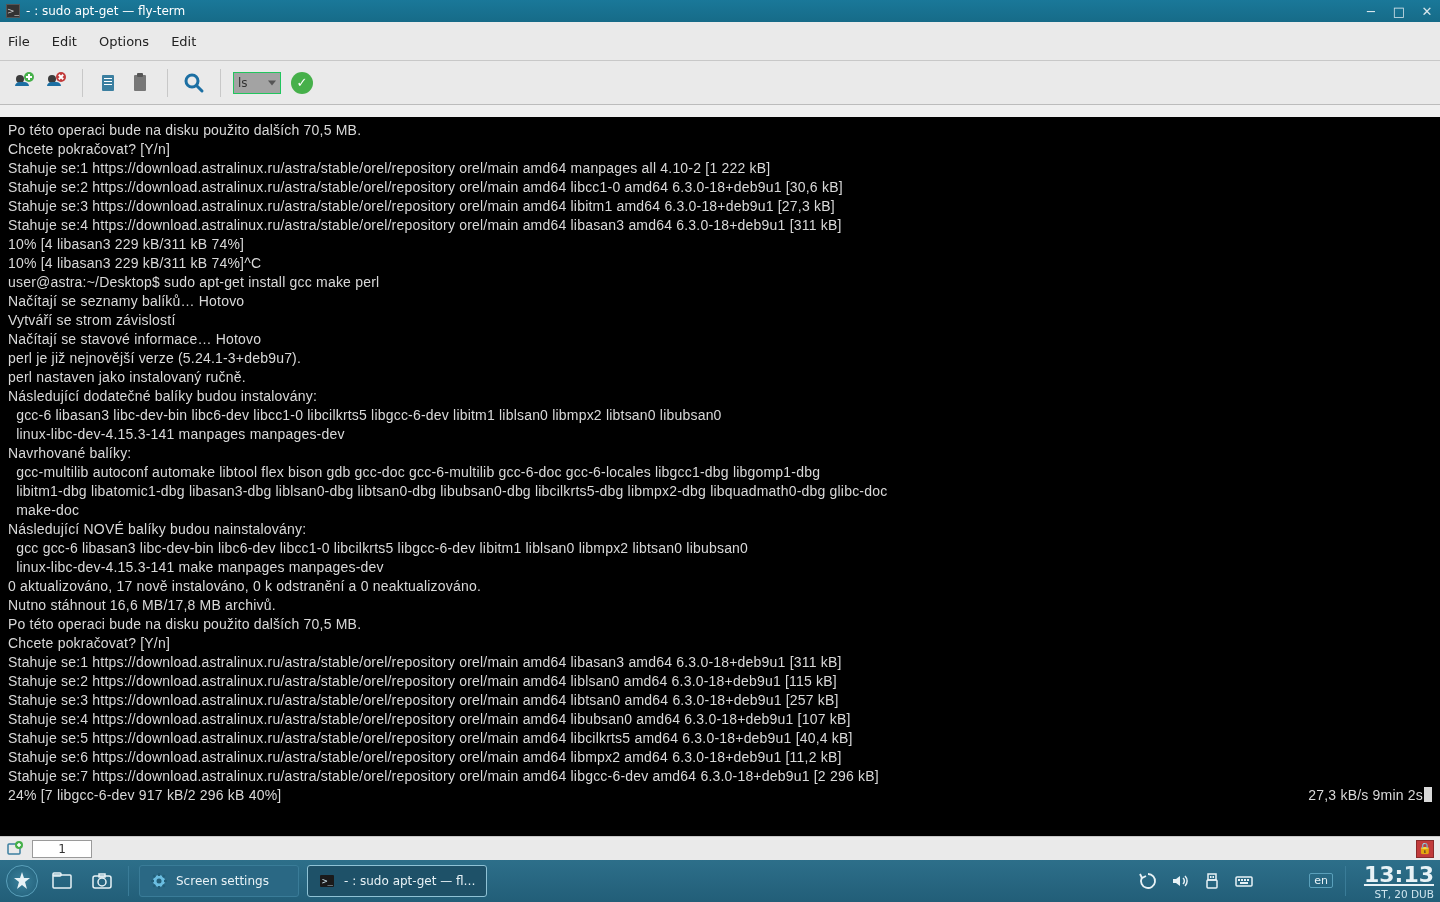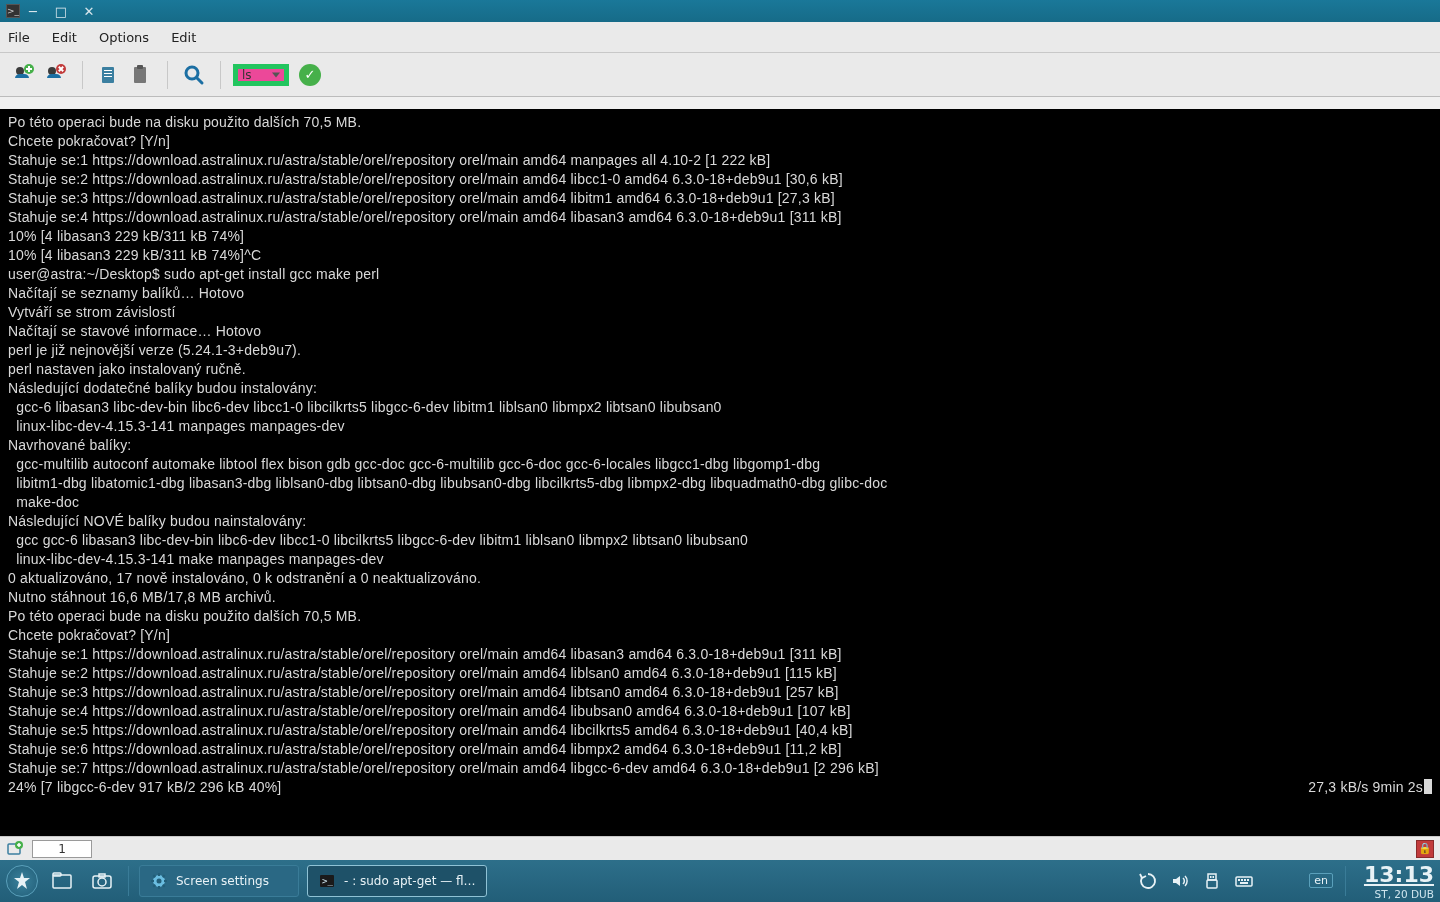--- a/index.html
+++ b/index.html
@@ -41,21 +41,21 @@
 .titlebar .winbtn {
   width: 14px; height: 14px;
   display: inline-flex;
   align-items: center;
   justify-content: center;
   color: #d8e6ec;
   cursor: default;
   font-size: 13px;
 }
 .menubar {
-  height: 31px;
+  height: 39px;
   background: #eaeaea;
   border-bottom: 1px solid #c8c8c8;
   display: flex;
   align-items: center;
   padding: 0 8px;
   font-size: 13px;
   color: #222;
   gap: 22px;
 }
 .menubar .menuitem { cursor: default; }
@@ -72,23 +72,23 @@
 .tbtn {
   width: 28px; height: 28px;
   display: inline-flex;
   align-items: center;
   justify-content: center;
   border-radius: 3px;
 }
 .tbtn svg { pointer-events: none; }
 .tsep { width: 1px; height: 28px; background: #c8c8c8; margin: 0 2px; }
 .combo {
-  width: 56px; height: 22px;
-  border: 5px solid #22c55e;
-  background: #ec4899;
+  width: 48px; height: 22px;
+  border: 1px solid #22c55e;
+  background: #a3a3a3;
   display: flex;
   align-items: center;
   padding: 0 4px;
   font-size: 12px;
   color: #333;
   position: relative;
 }
 .combo .arrow {
   position: absolute; right: 4px; top: 50%; transform: translateY(-50%);
   width: 0; height: 0;
@@ -230,20 +230,21 @@
 }
 .clock .time { font-size: 22px; font-weight: 600; text-decoration: underline; }
 .clock .date { font-size: 10.5px; color: #cfe5ee; }
 .tsep2 { width: 1px; height: 30px; background: #3a7c98; margin: 0 2px; }
 </style>
 </head>
 <body>
 
 <div class="titlebar">
   <span class="icon">&gt;_</span>
+  <span class="title">- : sudo apt-get — fly-term</span>
   <div class="winctrl">
     <span class="winbtn">─</span>
     <span class="winbtn">□</span>
     <span class="winbtn">✕</span>
   </div>
 </div>
 
 <div class="menubar">
   <span class="menuitem">File</span>
   <span class="menuitem">Edit</span>

